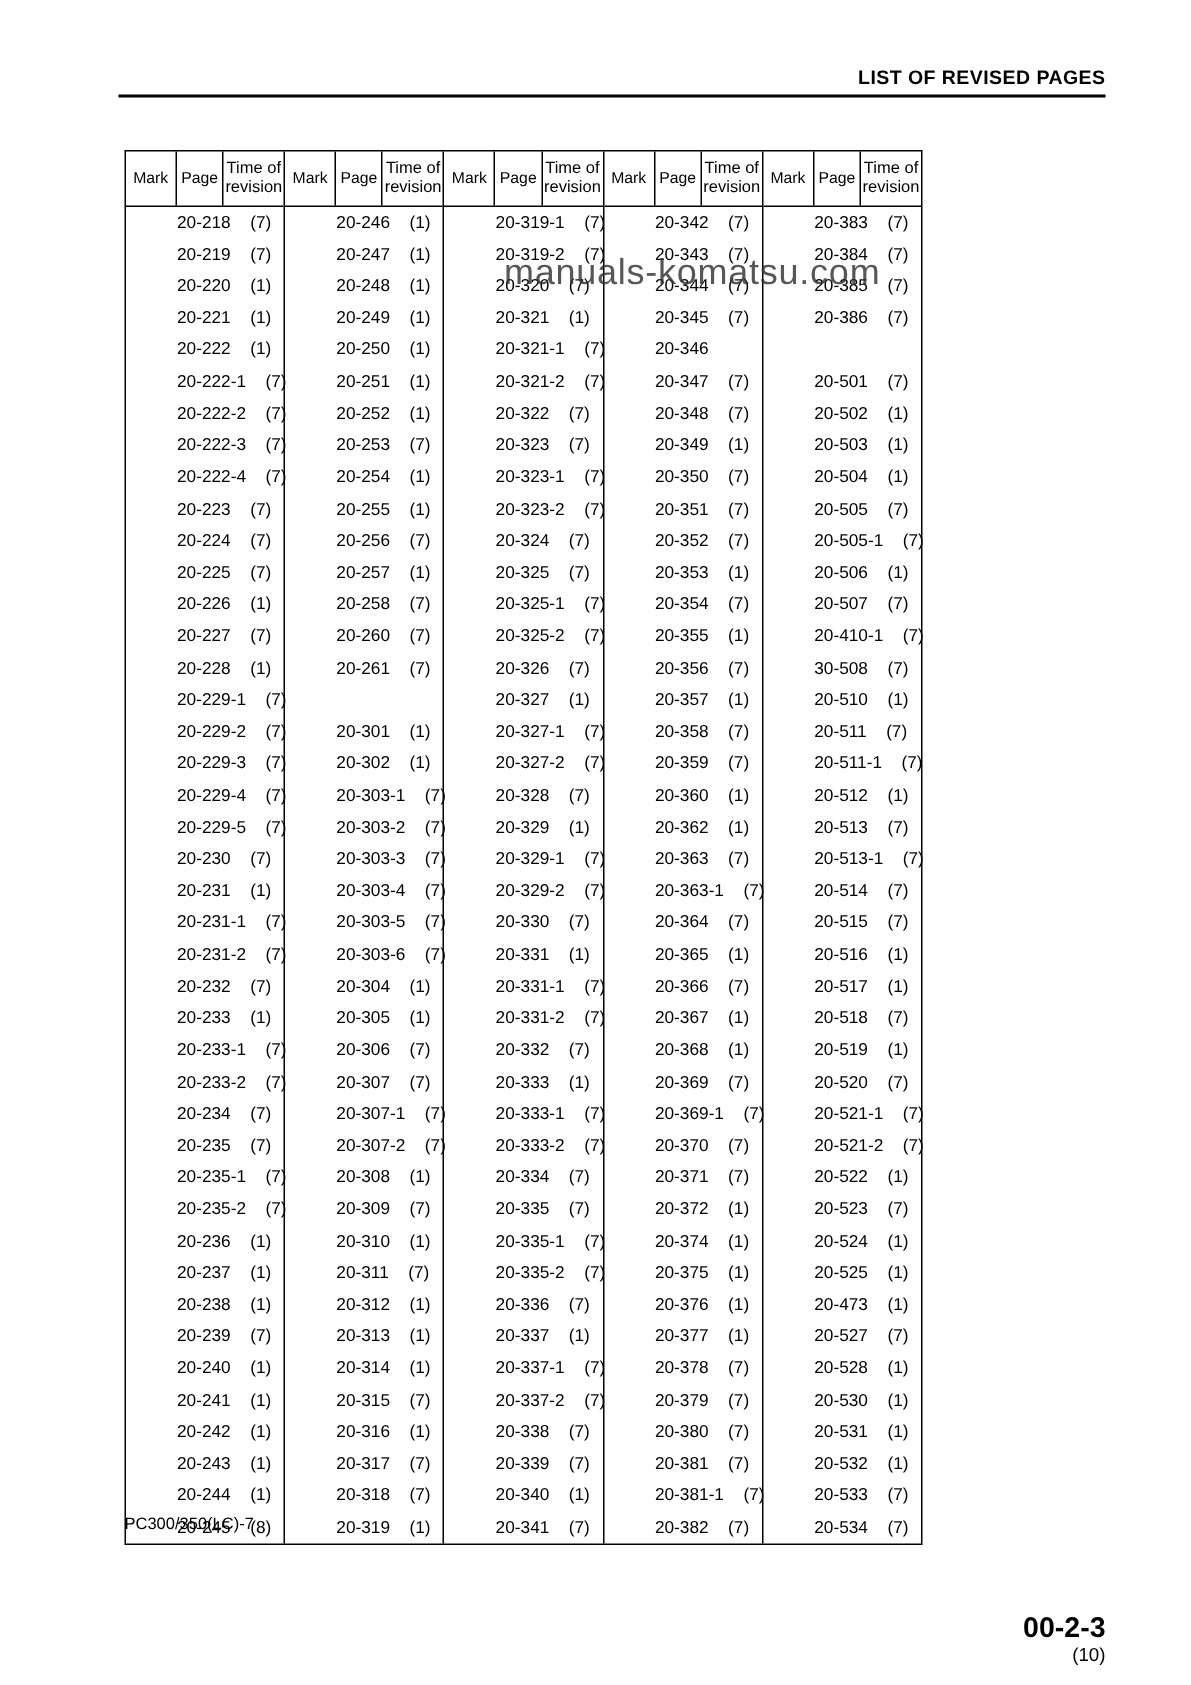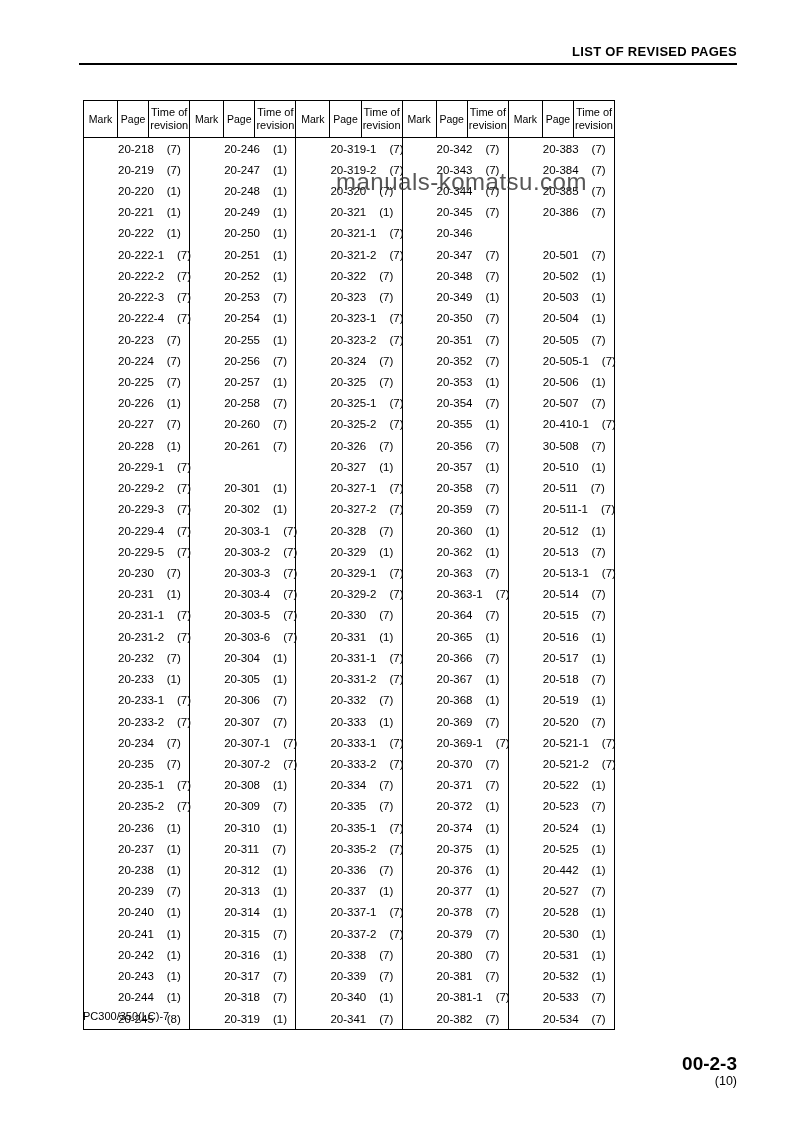--- a/index.html
+++ b/index.html
@@ -93,20 +93,21 @@
   }
   .footer-right {
     position: absolute;
     right: 57px; top: 1054px;
     text-align: right;
   }
   .footer-page {
     font-size: 19px;
     font-weight: bold;
     line-height: 1.1;
+    margin-top: 22px;
   }
   .footer-sub {
     font-size: 12.5px;
     line-height: 1.1;
   }
 </style>
 </head>
 <body>
 
 <div class="page-title">LIST OF REVISED PAGES</div>
@@ -1161,21 +1162,21 @@
           <div class="cell">20-524</div>
           <div class="cell">(1)</div>
         </div>
         <div class="row">
           <div class="cell"></div>
           <div class="cell">20-525</div>
           <div class="cell">(1)</div>
         </div>
         <div class="row">
           <div class="cell"></div>
-          <div class="cell">20-442</div>
+          <div class="cell">20-473</div>
           <div class="cell">(1)</div>
         </div>
         <div class="row">
           <div class="cell"></div>
           <div class="cell">20-527</div>
           <div class="cell">(7)</div>
         </div>
         <div class="row">
           <div class="cell"></div>
           <div class="cell">20-528</div>

